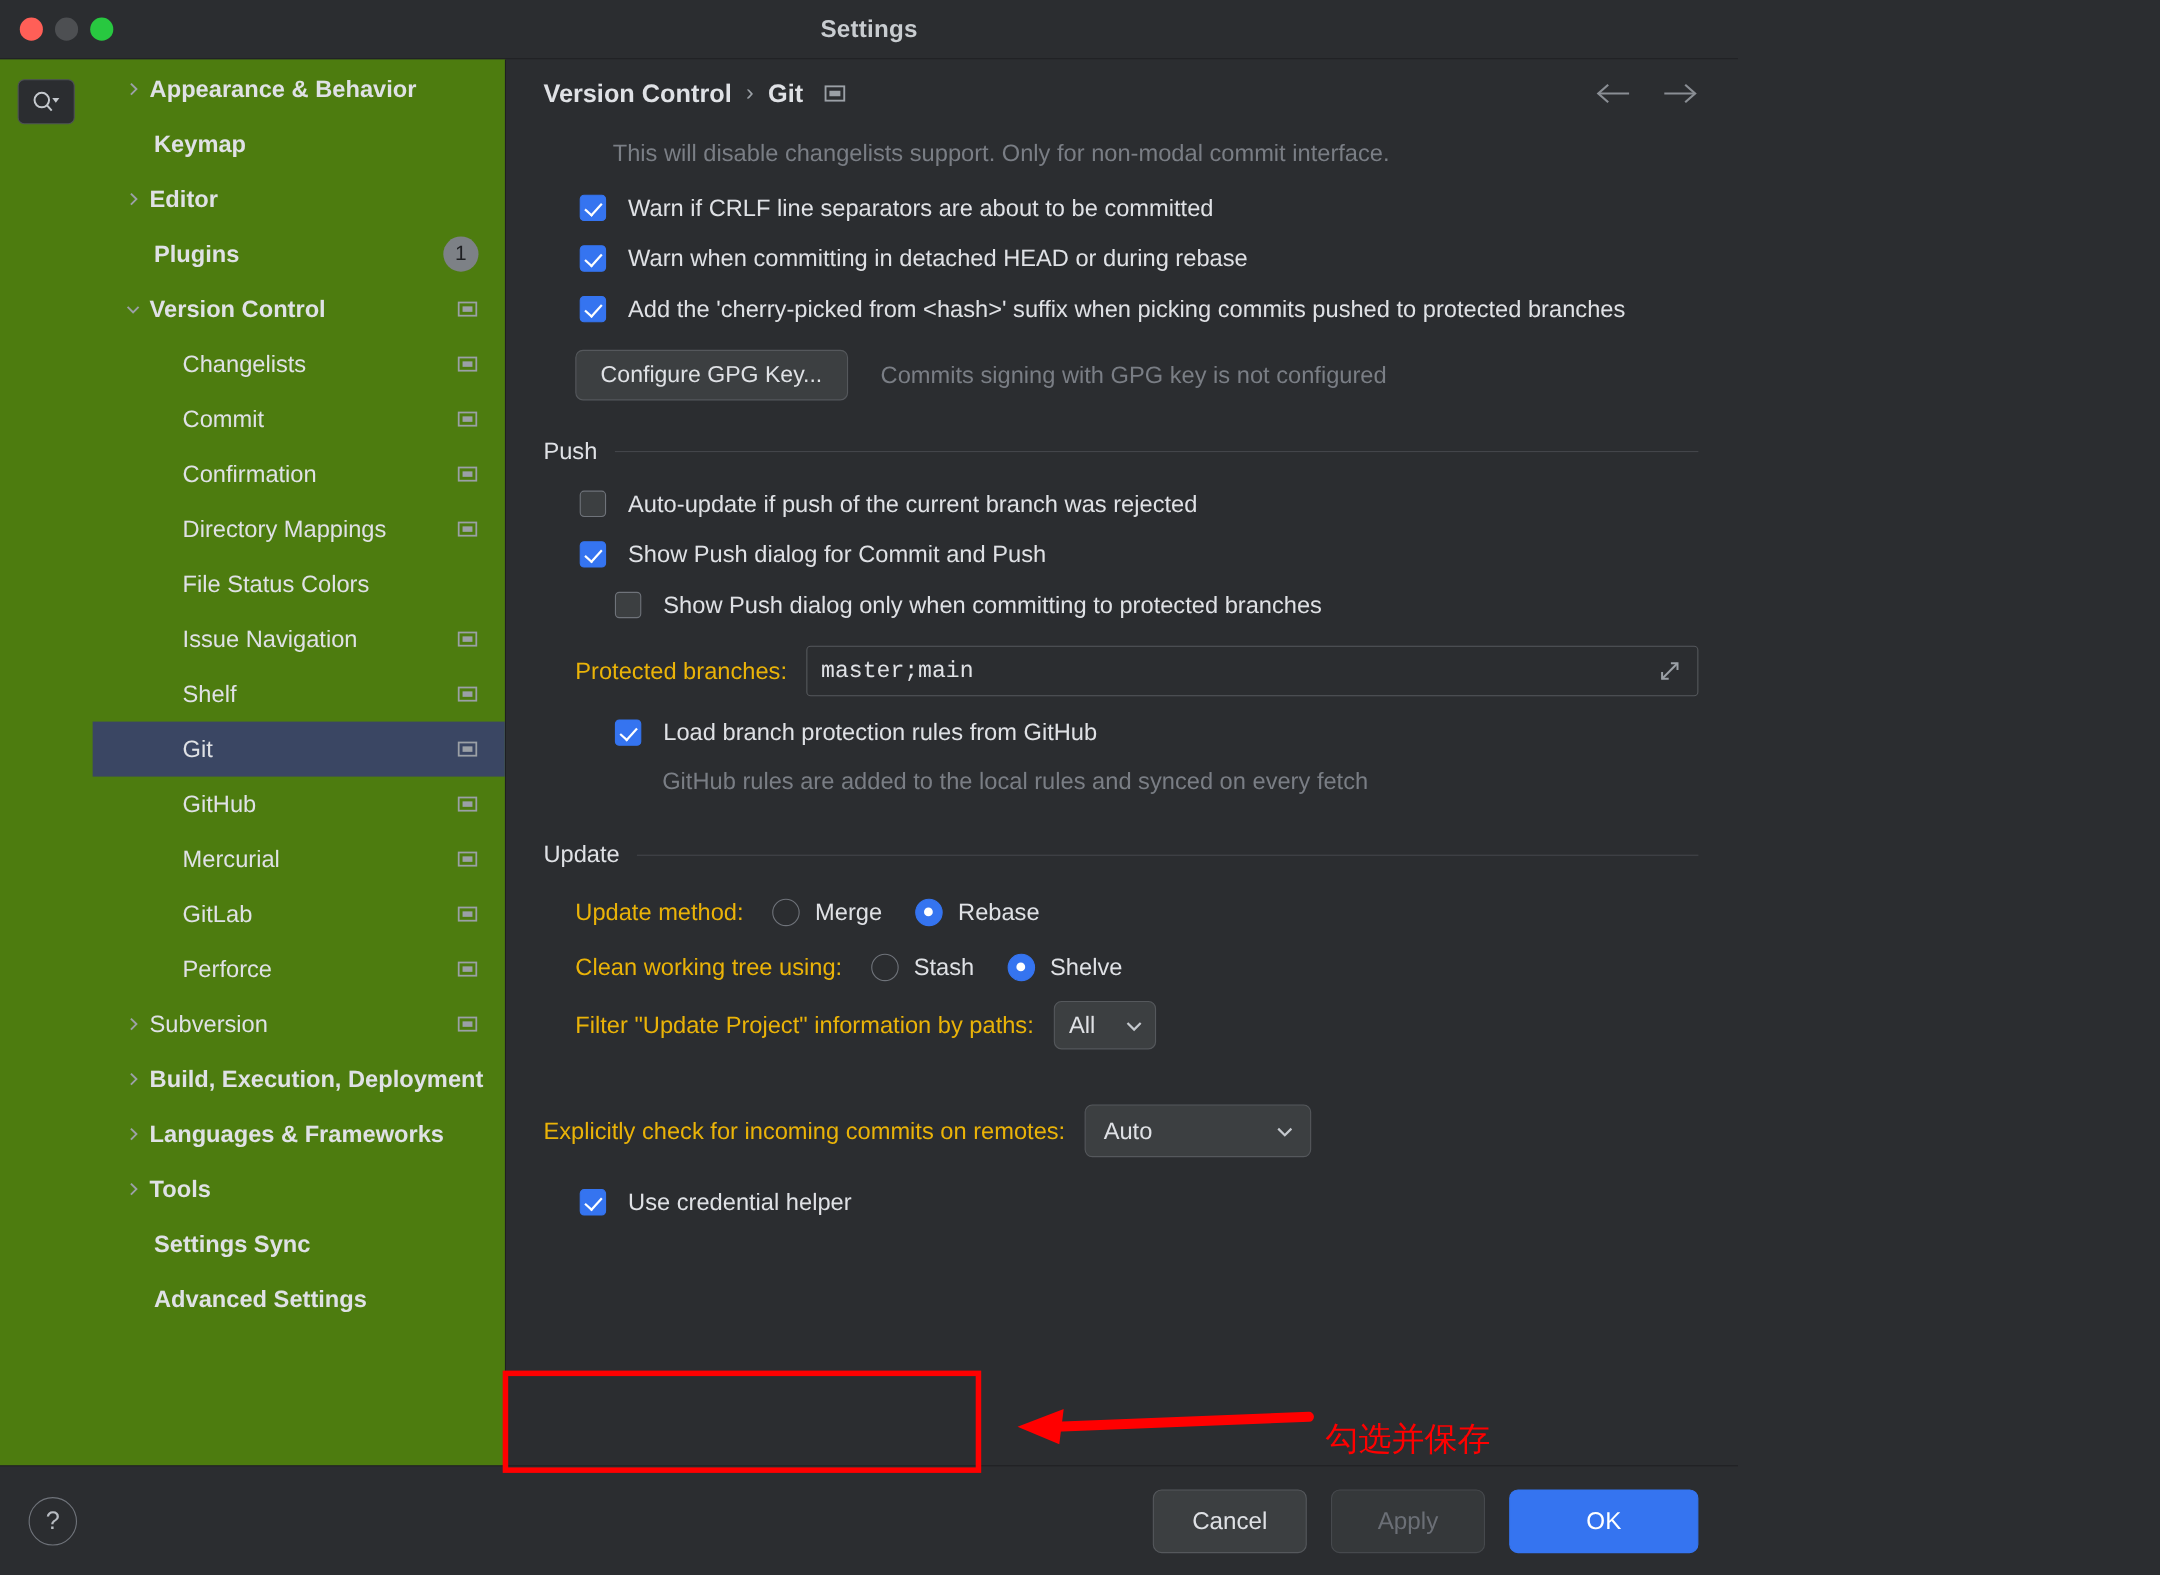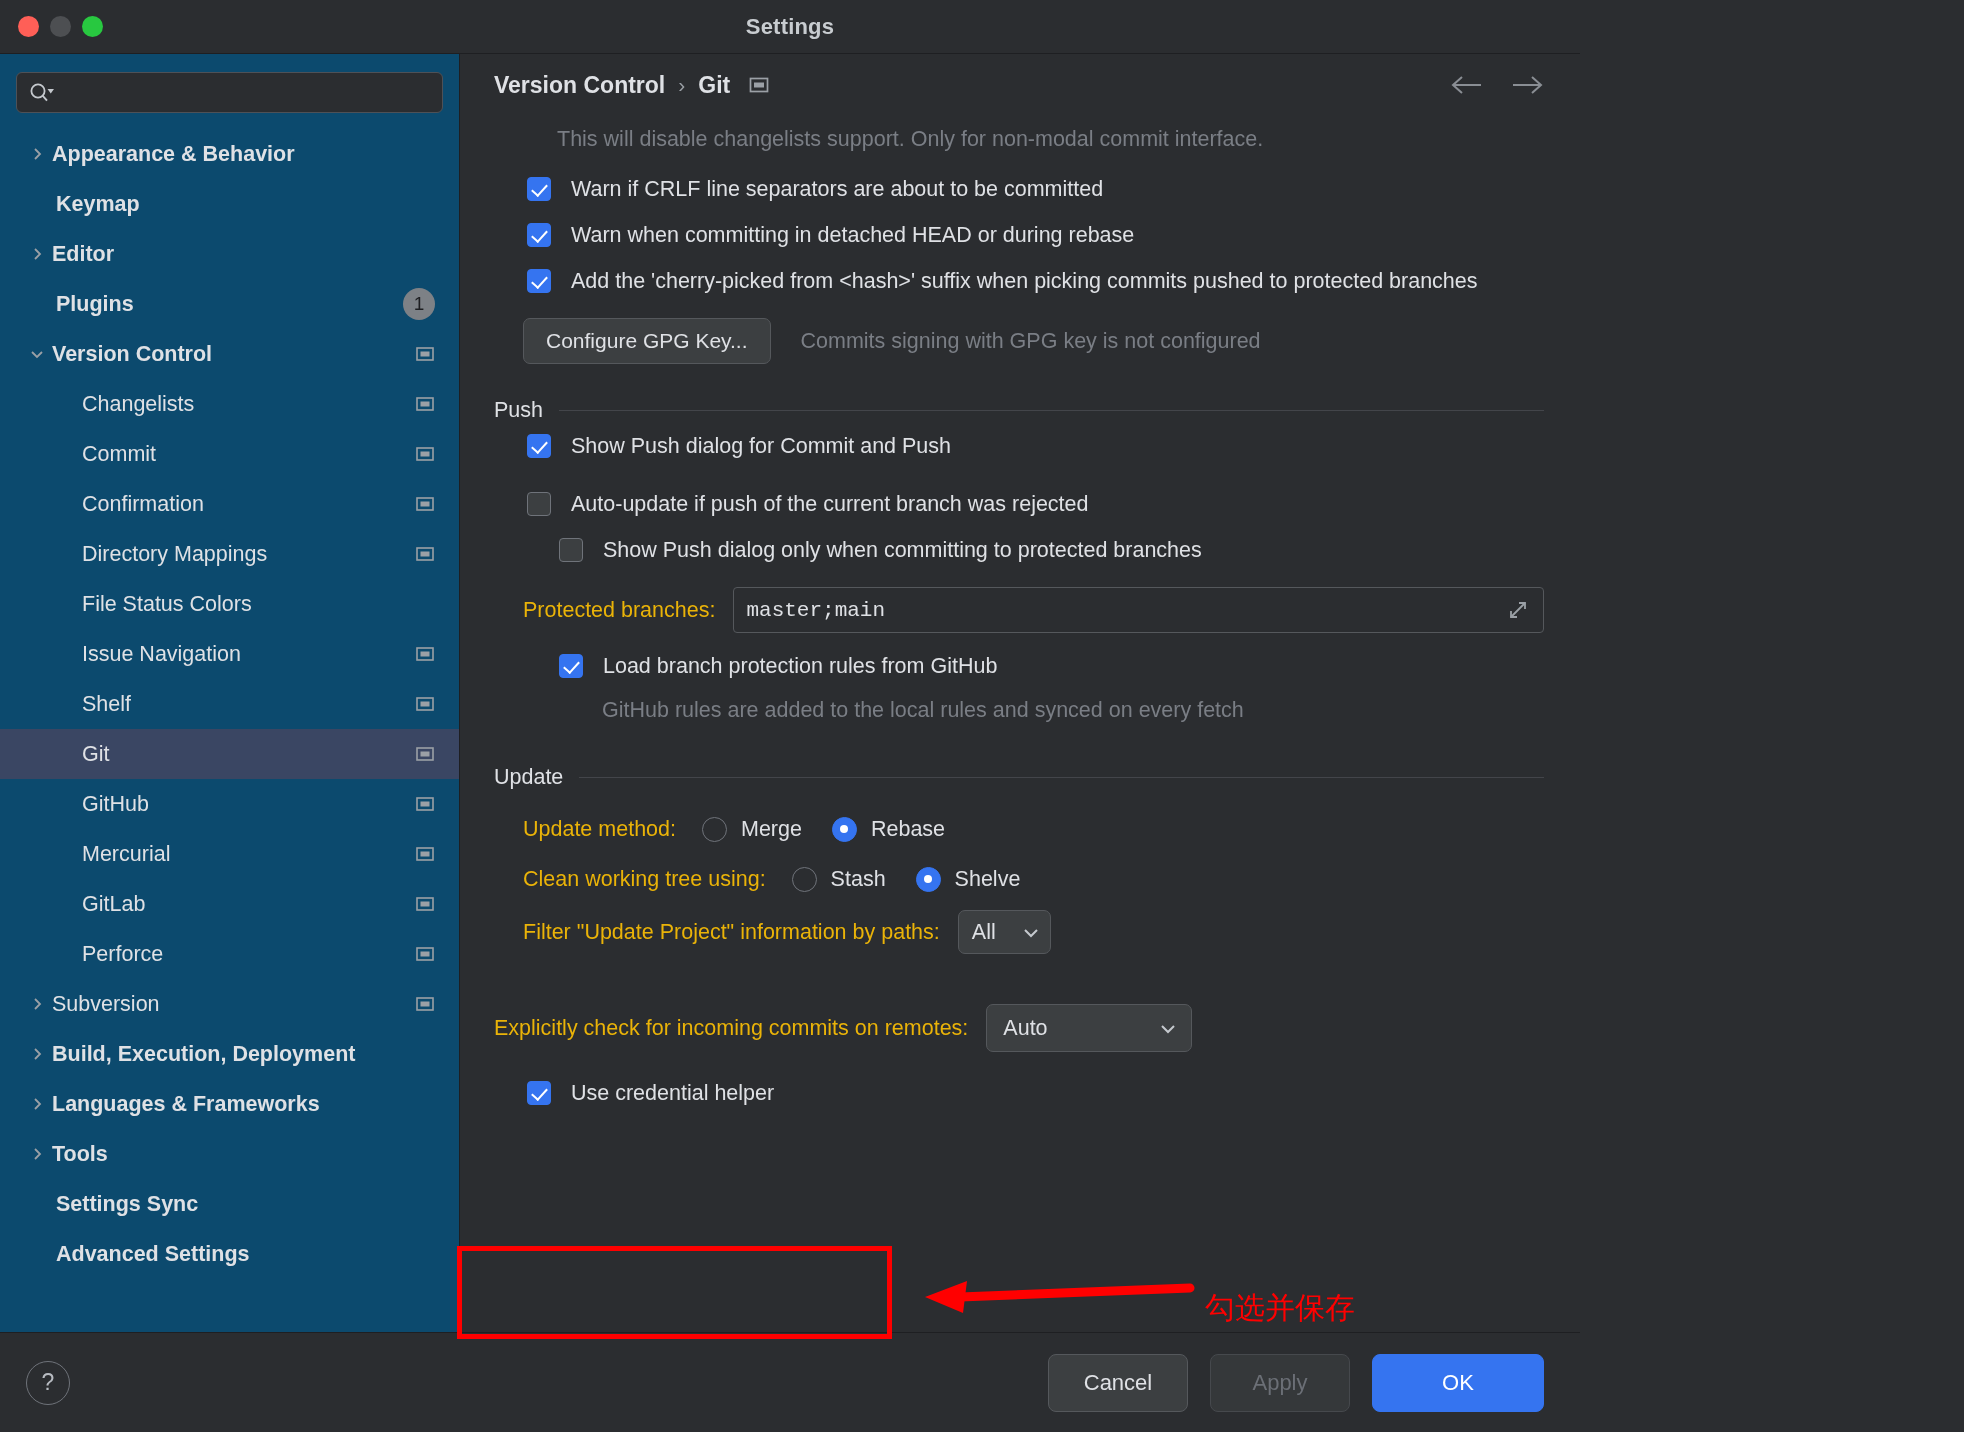--- a/index.html
+++ b/index.html
@@ -35,23 +35,23 @@
     letter-spacing: .2px;
     pointer-events: none;
   }
 
   
   .body { flex: 1 1 auto; display: flex; min-height: 0; }
 
   
   .sidebar {
     width: 460px; flex: 0 0 460px;
-    background: #0c4a6e;
+    background: #4d7c0f;
     border-right: 1px solid #1e1f22;
-    display: flex; flex-direction: column;
+    display: flex; flex-direction: row;
     position: relative;
   }
   .search-wrap { padding: 18px 16px 14px 16px; }
   .search-box {
     height: 41px; border: 1px solid #4e5157; border-radius: 6px;
     background: #2b2d30; display: flex; align-items: center;
     padding: 0 12px;
   }
   .search-icon { display:flex; align-items:center; }
   .nav-list { flex: 1 1 auto; overflow: hidden; padding-top: 2px; }
@@ -462,27 +462,27 @@
         <div class="line" style="padding-left:29px; margin-top:14px;">
           <button class="btn">Configure GPG Key...</button>
           <span class="muted" style="margin-left:30px;">Commits signing with GPG key is not configured</span>
         </div>
 
         <div class="section-head">
           <span class="t">Push</span>
           <span class="rule"></span>
         </div>
 
+        <div class="cb-row" style="padding-left:33px; margin-top:12px;">
+          <span class="cb"></span>
+          <span class="cb-lbl">Auto-update if push of the current branch was rejected</span>
+        </div>
         <div class="cb-row" style="padding-left:33px;">
           <span class="cb on"></span>
           <span class="cb-lbl">Show Push dialog for Commit and Push</span>
-        </div>
-        <div class="cb-row" style="padding-left:33px; margin-top:12px;">
-          <span class="cb"></span>
-          <span class="cb-lbl">Auto-update if push of the current branch was rejected</span>
         </div>
         <div class="cb-row" style="padding-left:65px;">
           <span class="cb"></span>
           <span class="cb-lbl">Show Push dialog only when committing to protected branches</span>
         </div>
 
         <div class="line" style="padding-left:29px; margin-top:12px; height:50px;">
           <span class="rowtext" style="flex:0 0 auto;">Protected branches:</span>
           <span class="field" style="margin-left:18px;">
             <span>master;main</span>

